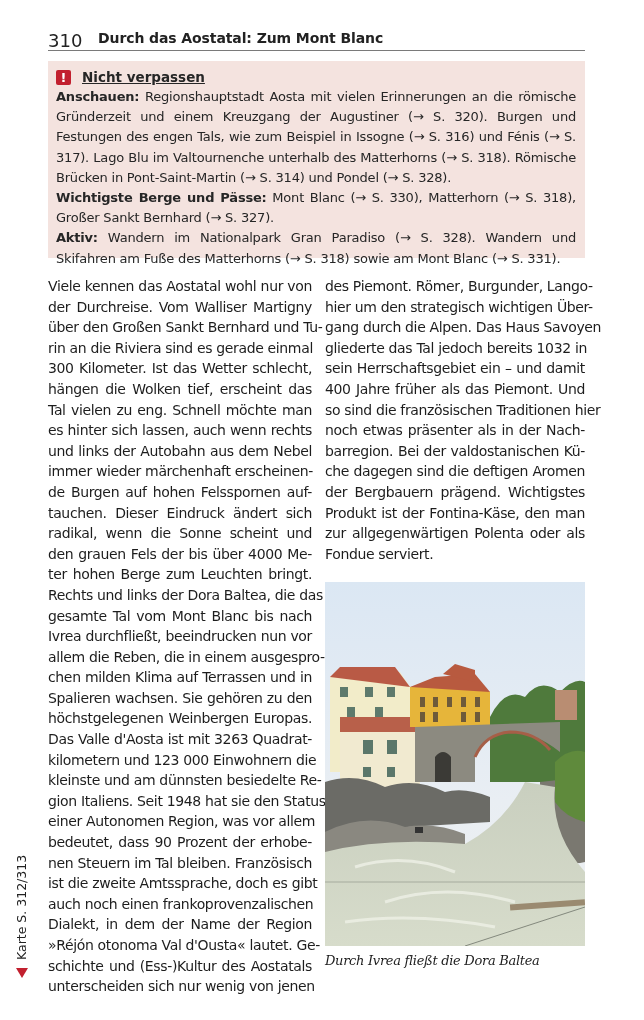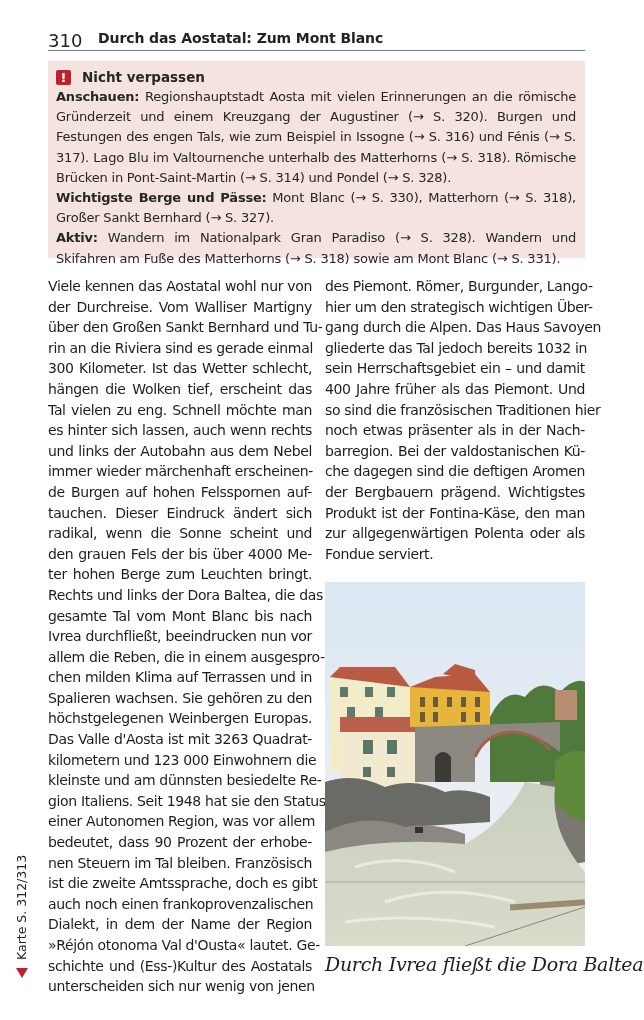--- a/index.html
+++ b/index.html
@@ -9,32 +9,32 @@
             border-bottom:1.3px solid #7a7a7a; }
   .page-num { position:absolute; left:0; top:2px; font-size:18px; color:#222; }
   .running-title { position:absolute; left:50px; top:2px; font-size:14px; font-weight:bold; color:#222; letter-spacing:-0.1px; }
   .box { position:absolute; left:48px; top:61px; width:537px; height:197px;
          background:#f4e3df; box-sizing:border-box; padding:6px 9px 0 8px;
          font-size:13px; line-height:20.2px; color:#262626; }
   .box-title-row { display:flex; align-items:center; height:20px; }
   .alert-icon { width:15px; height:15px; background:#c2202f; border-radius:2px;
                 color:#fff; font-weight:bold; font-size:13px; line-height:15px;
                 text-align:center; margin-right:11px; }
-  .box-title { font-weight:bold; font-size:13.5px; }
+  .box-title { font-weight:bold; font-size:13.5px;text-decoration:underline; }
   .box p { margin:0; text-align:justify; letter-spacing:-0.2px; }
   .box b { font-weight:bold; }
   .col { position:absolute; font-size:14px; line-height:20.6px; color:#1d1d1d;
          text-align:justify; letter-spacing:-0.35px; hyphens:manual; }
   .col-left { left:48px; top:276px; width:264px; }
   .col-right { left:325px; top:276px; width:260px; }
   .col .line { display:block; text-align-last:justify; white-space:nowrap; }
   .col .line.last { text-align-last:left; }
   .photo { position:absolute; left:325px; top:582px; width:260px; height:364px; overflow:hidden; }
   .caption { position:absolute; left:325px; top:953px; font-family:"DejaVu Serif", serif;
-             font-style:italic; font-size:19px; color:#1d1d1d; letter-spacing:-0.3px; }
+             font-style:italic; font-size:13px; color:#1d1d1d; letter-spacing:-0.3px; }
   .side-label { position:absolute; left:14px; top:978px; transform-origin:0 0; transform:rotate(-90deg);
                 font-size:12.5px; color:#222; white-space:nowrap; display:flex; align-items:center; }
   .side-label .tri { width:0; height:0; border-top:6px solid transparent; border-bottom:6px solid transparent;
                      border-right:10px solid #c2202f; margin-right:8px; transform:rotate(0deg); }
 </style>
 </head>
 <body>
 
 <div class="header">
   <span class="page-num">310</span>

